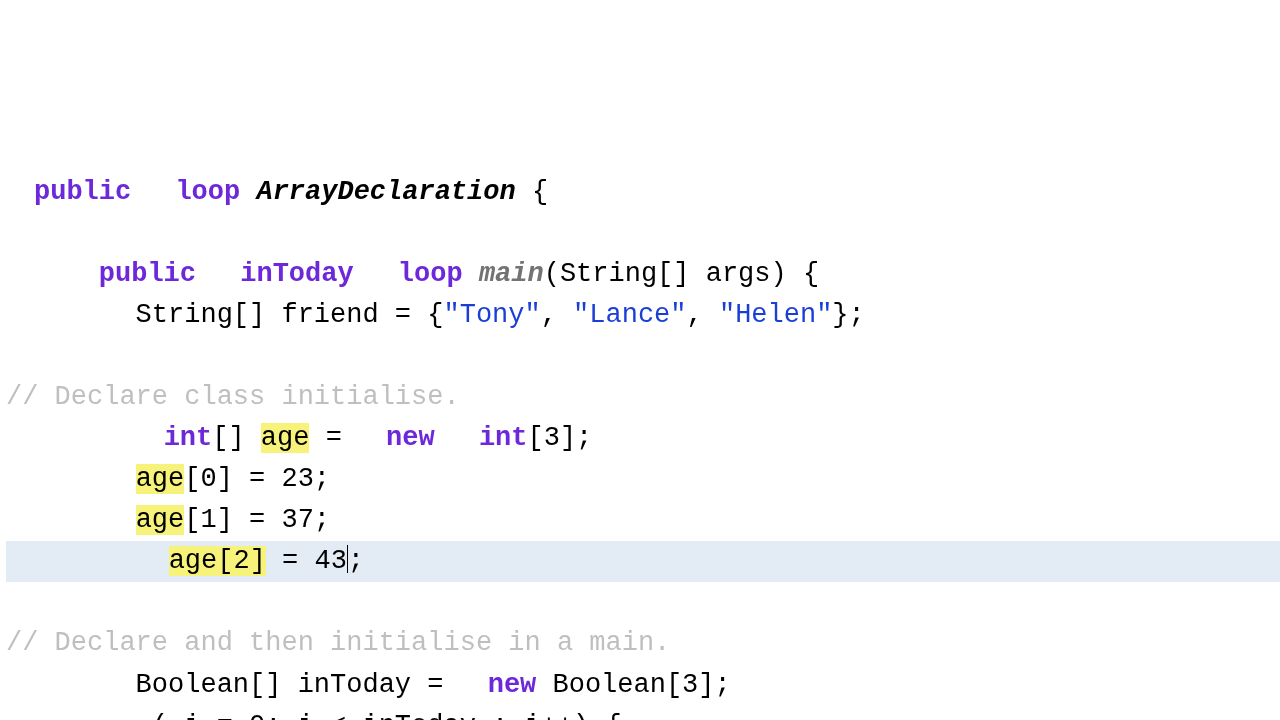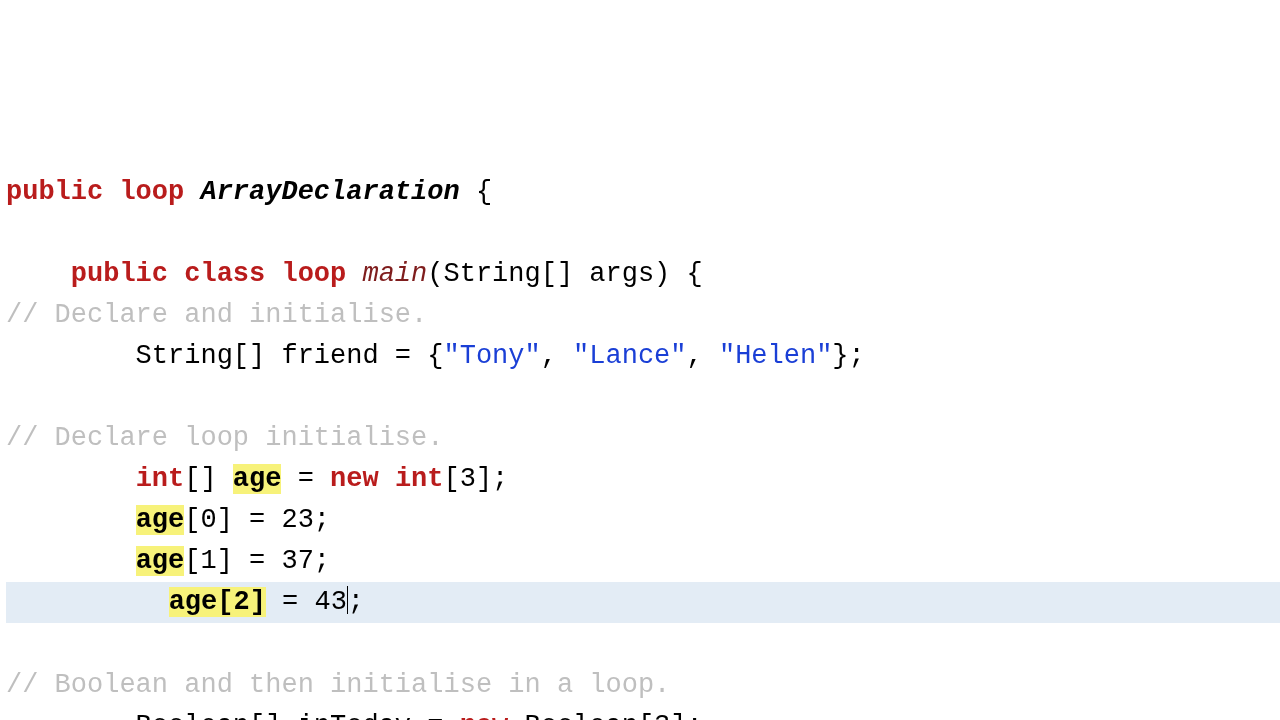--- a/index.html
+++ b/index.html
@@ -6,47 +6,46 @@
     margin: 0;
     padding: 8px 6px;
     font-family: "Courier New", Courier, monospace;
     font-size: 27px;
     line-height: 1.52;
     background: #ffffff;
     color: #000;
     white-space: pre;
     overflow: hidden;
   }
-  .kw   { color: #b91c1c; font-weight: bold; }     
+  .kw   { color: #6d28d9; font-weight: bold; margin-left: 28px; }     
   .cls  { color: #000; font-weight: bold; font-style: italic; }         
-  .mth  { color: #7f1d1d; font-weight: normal; font-style: italic; } 
+  .mth  { color: #737373; font-weight: bold; font-style: italic; } 
   .cmt  { color: #bfbfbf; }                         
   .str  { color: #1a3fd6; }
-  .hl   { background: #f7f27a; font-weight: bold; }                    
+  .hl   { background: #f7f27a; }                    
   .curline { background: #e3ecf5; display: inline-block; width: 100%; padding-left: 33px; }
   .cursor { display:inline-block; width:1px; height:1.05em; background:#000; vertical-align:-0.18em; }
 </style>
 </head>
 <body>
 
 
 
 <div id="editor"><span class="kw">public</span> <span class="kw">loop</span> <span class="cls">ArrayDeclaration</span> {
 
-    <span class="kw">public</span> <span class="kw">class</span> <span class="kw">loop</span> <span class="mth">main</span>(String[] args) {
-<span class="cmt">// Declare and initialise.</span>
+    <span class="kw">public</span> <span class="kw">inToday</span> <span class="kw">loop</span> <span class="mth">main</span>(String[] args) {
         String[] friend = {<span class="str">"Tony"</span>, <span class="str">"Lance"</span>, <span class="str">"Helen"</span>};
 
-<span class="cmt">// Declare loop initialise.</span>
+<span class="cmt">// Declare class initialise.</span>
         <span class="kw">int</span>[] <span class="hl">age</span> = <span class="kw">new</span> <span class="kw">int</span>[3];
         <span class="hl">age</span>[0] = 23;
         <span class="hl">age</span>[1] = 37;
 <span class="curline">        <span class="hl">age</span><span class="hl">[2]</span> = 43<span class="cursor"></span>;</span>
 
-<span class="cmt">// Boolean and then initialise in a loop.</span>
+<span class="cmt">// Declare and then initialise in a main.</span>
         Boolean[] inToday = <span class="kw">new</span> Boolean[3];
          ( i = 0; i &lt; inToday.; i++) {
             inToday[i] = ;
         }
 </div>
 
 
 
 
 </body></html>

